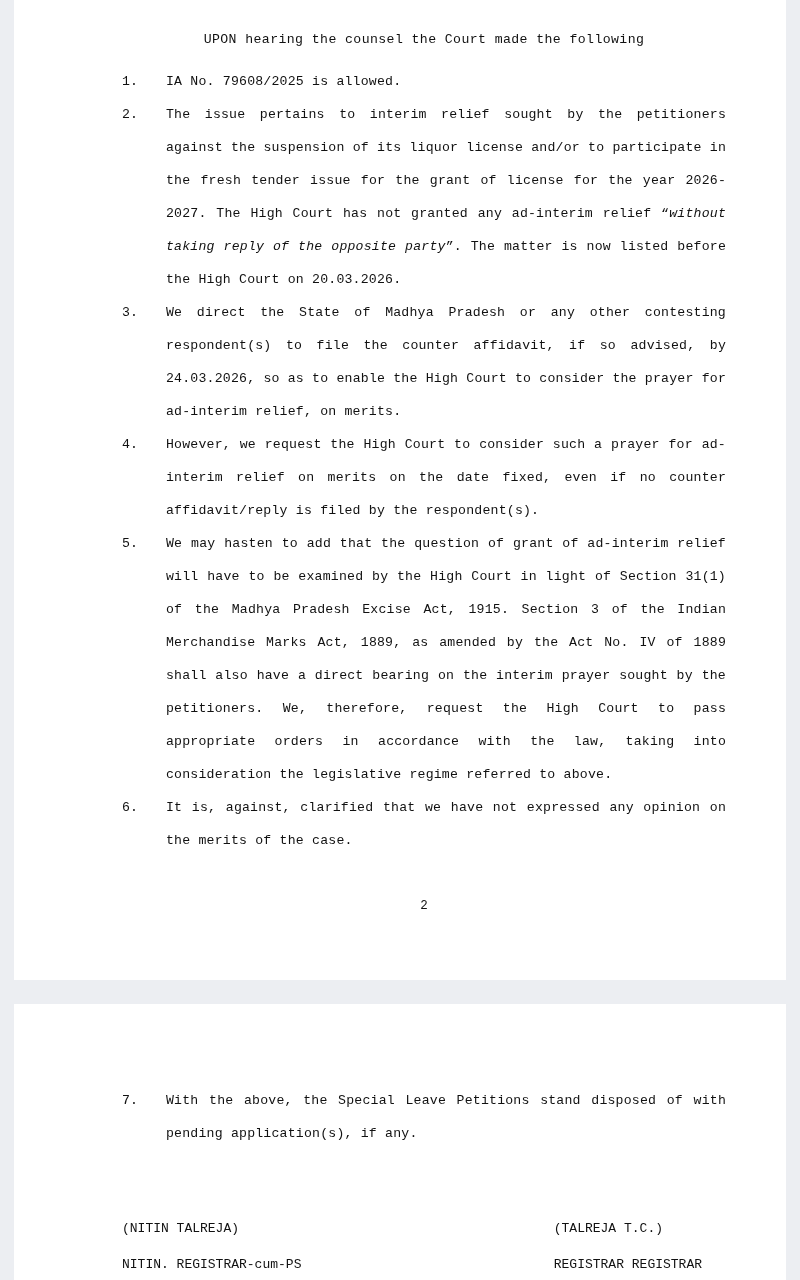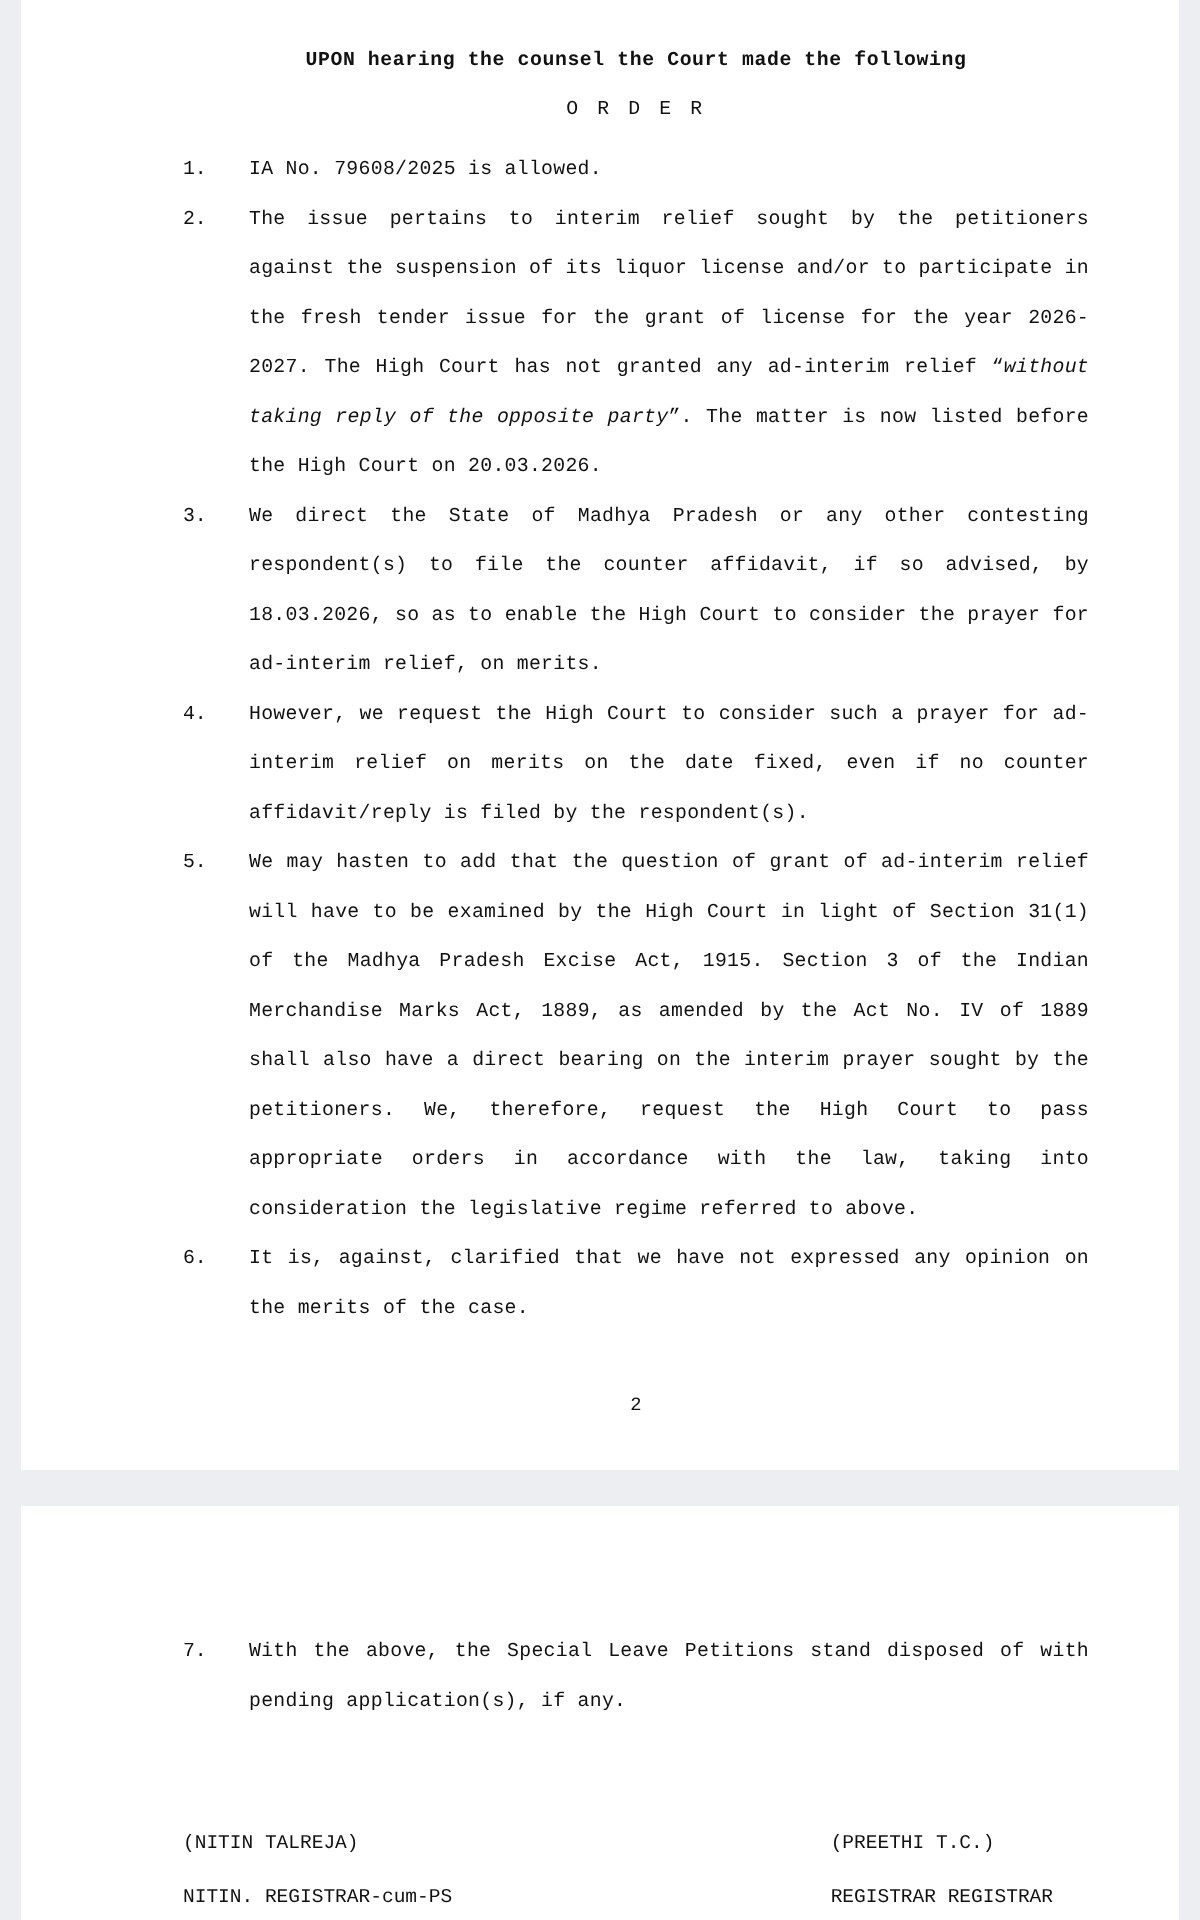--- a/index.html
+++ b/index.html
@@ -40,21 +40,20 @@
   .page.page-two {
     padding-top: 80px;
     min-height: 250px;
   }
   .heading-line {
     text-align: center;
     font-size: 13.2px;
     letter-spacing: 0.4px;
     margin: 0 0 18px 0;
     white-space: nowrap;
-    font-weight: bold;
   }
   .order-title {
     text-align: center;
     font-size: 13.2px;
     letter-spacing: 2.4px;
     margin: 0 0 16px 0;
     font-weight: 400;
   }
   .para {
     display: flex;
@@ -100,35 +99,34 @@
 </style>
 </head>
 <body>
 
 <div class="viewer">
 
   <div class="page page-one">
 
     <div class="heading-line">UPON hearing the counsel the Court made the following</div>
 
-    <div class="order-title">O R D E R</div>
 
     <div class="para">
       <span class="num">1.</span>
       <span class="body">IA No. 79608/2025 is allowed.</span>
     </div>
 
     <div class="para">
       <span class="num">2.</span>
       <span class="body"><span>The issue pertains to interim relief sought by the petitioners against the suspension of its liquor license and/or to participate in the fresh tender issue for the grant of license for the year 2026-2027. The High Court has not granted any ad-interim relief “</span><i>without taking reply of the opposite party</i><span>”. The matter is now listed before the High Court on 20.03.2026.</span></span>
     </div>
 
     <div class="para">
       <span class="num">3.</span>
-      <span class="body">We direct the State of Madhya Pradesh or any other contesting respondent(s) to file the counter affidavit, if so advised, by 18.03.2026, so as to enable the High Court to consider the prayer for ad-interim relief, on merits.</span>
+      <span class="body">We direct the State of Madhya Pradesh or any other contesting respondent(s) to file the counter affidavit, if so advised, by 24.03.2026, so as to enable the High Court to consider the prayer for ad-interim relief, on merits.</span>
     </div>
 
     <div class="para">
       <span class="num">4.</span>
       <span class="body">However, we request the High Court to consider such a prayer for ad-interim relief on merits on the date fixed, even if no counter affidavit/reply is filed by the respondent(s).</span>
     </div>
 
     <div class="para">
       <span class="num">5.</span>
       <span class="body">We may hasten to add that the question of grant of ad-interim relief will have to be examined by the High Court in light of Section 31(1) of the Madhya Pradesh Excise Act, 1915.  Section 3 of the Indian Merchandise Marks Act, 1889, as amended by the Act No. IV of 1889 shall also have a direct bearing on the interim prayer sought by the petitioners.  We, therefore, request the High Court to pass appropriate orders in accordance with the law, taking into consideration the legislative regime referred to above.</span>
@@ -150,19 +148,19 @@
       <span class="num">7.</span>
       <span class="body">With the above, the Special Leave Petitions stand disposed of with pending application(s), if any.</span>
     </div>
 
     <div class="sig-block">
       <div class="sig-col">
         <div>(NITIN TALREJA)</div>
         <div>NITIN. REGISTRAR-cum-PS</div>
       </div>
       <div class="sig-col right">
-        <div>(PREETHI T.C.)</div>
+        <div>(TALREJA T.C.)</div>
         <div>REGISTRAR REGISTRAR</div>
       </div>
     </div>
   </div>
 
 </div>
 
 </body></html>

